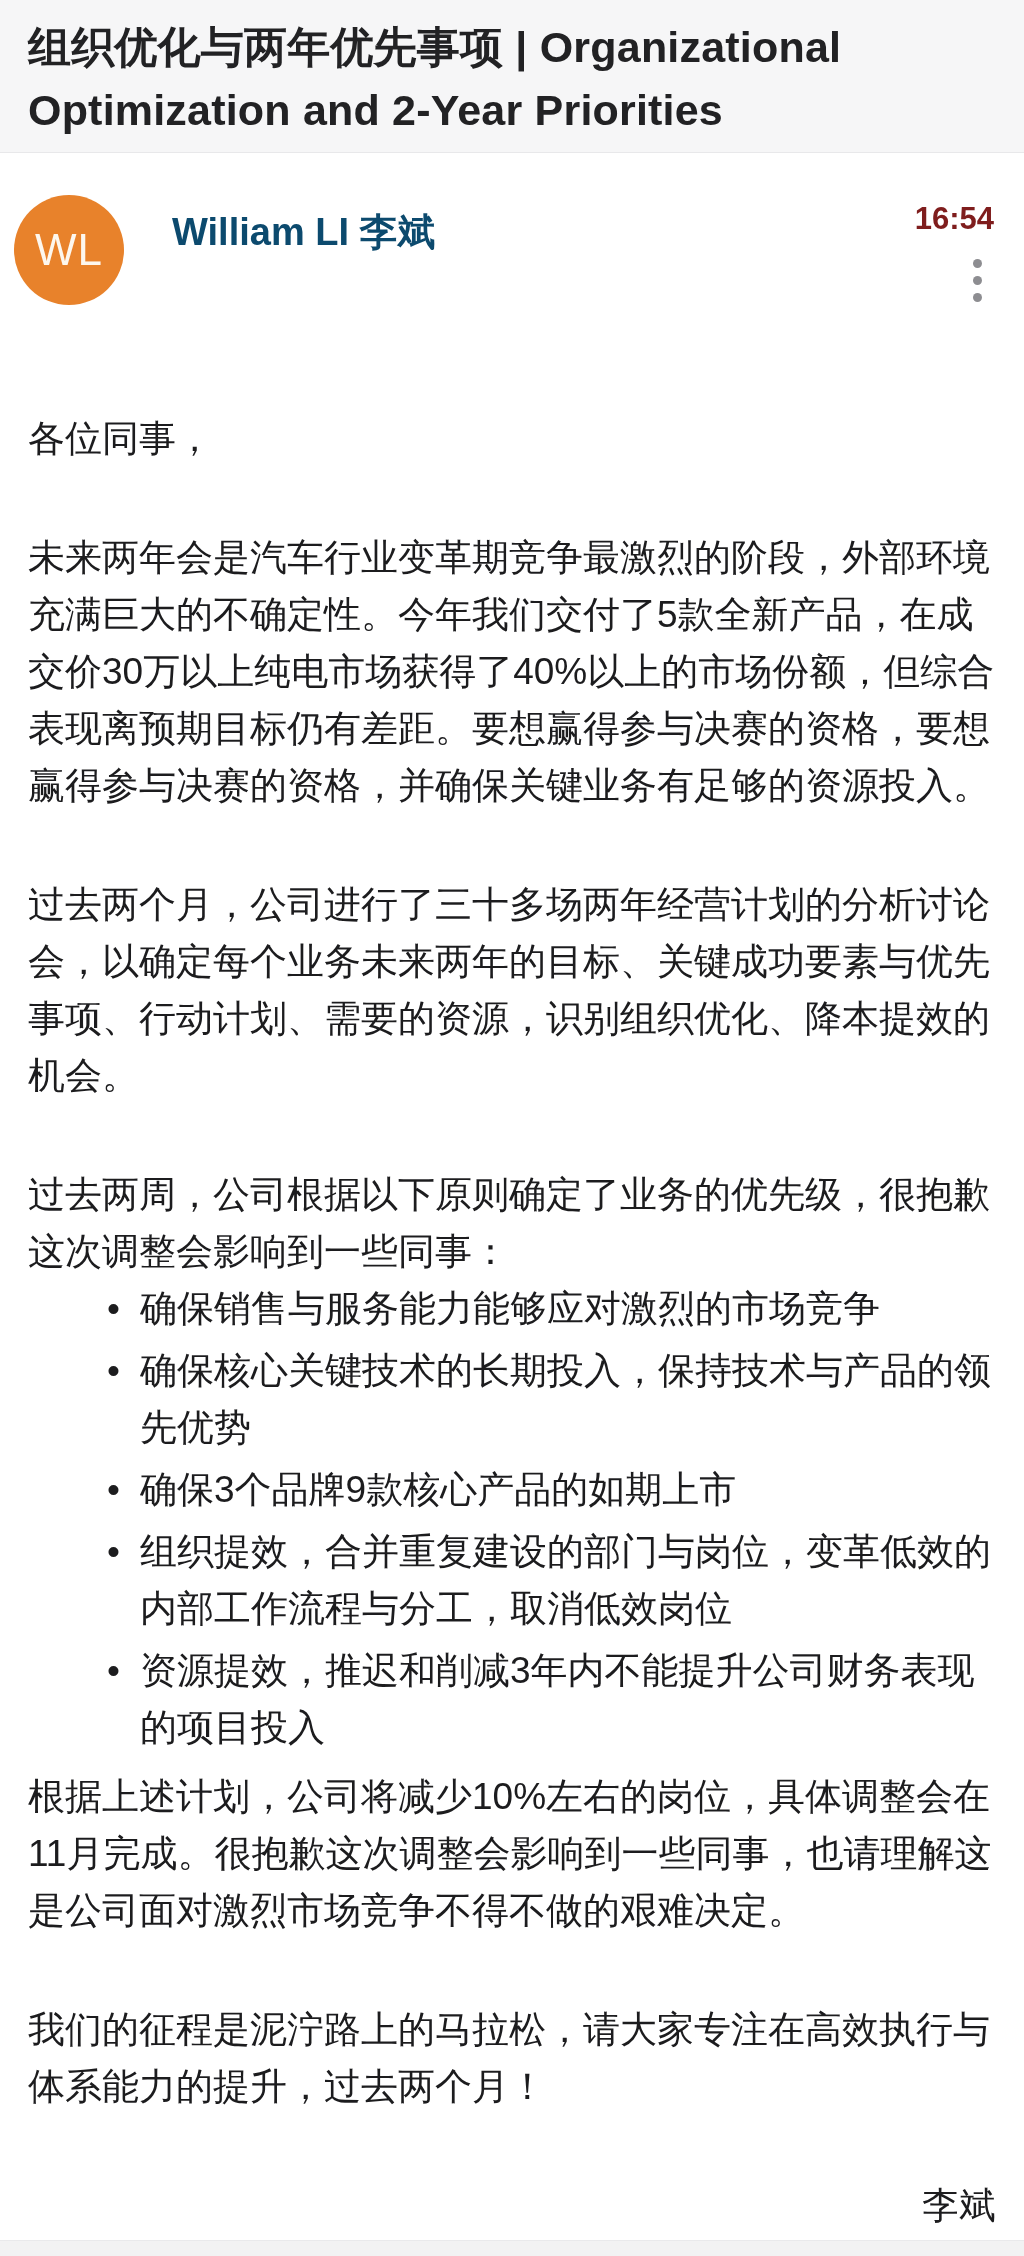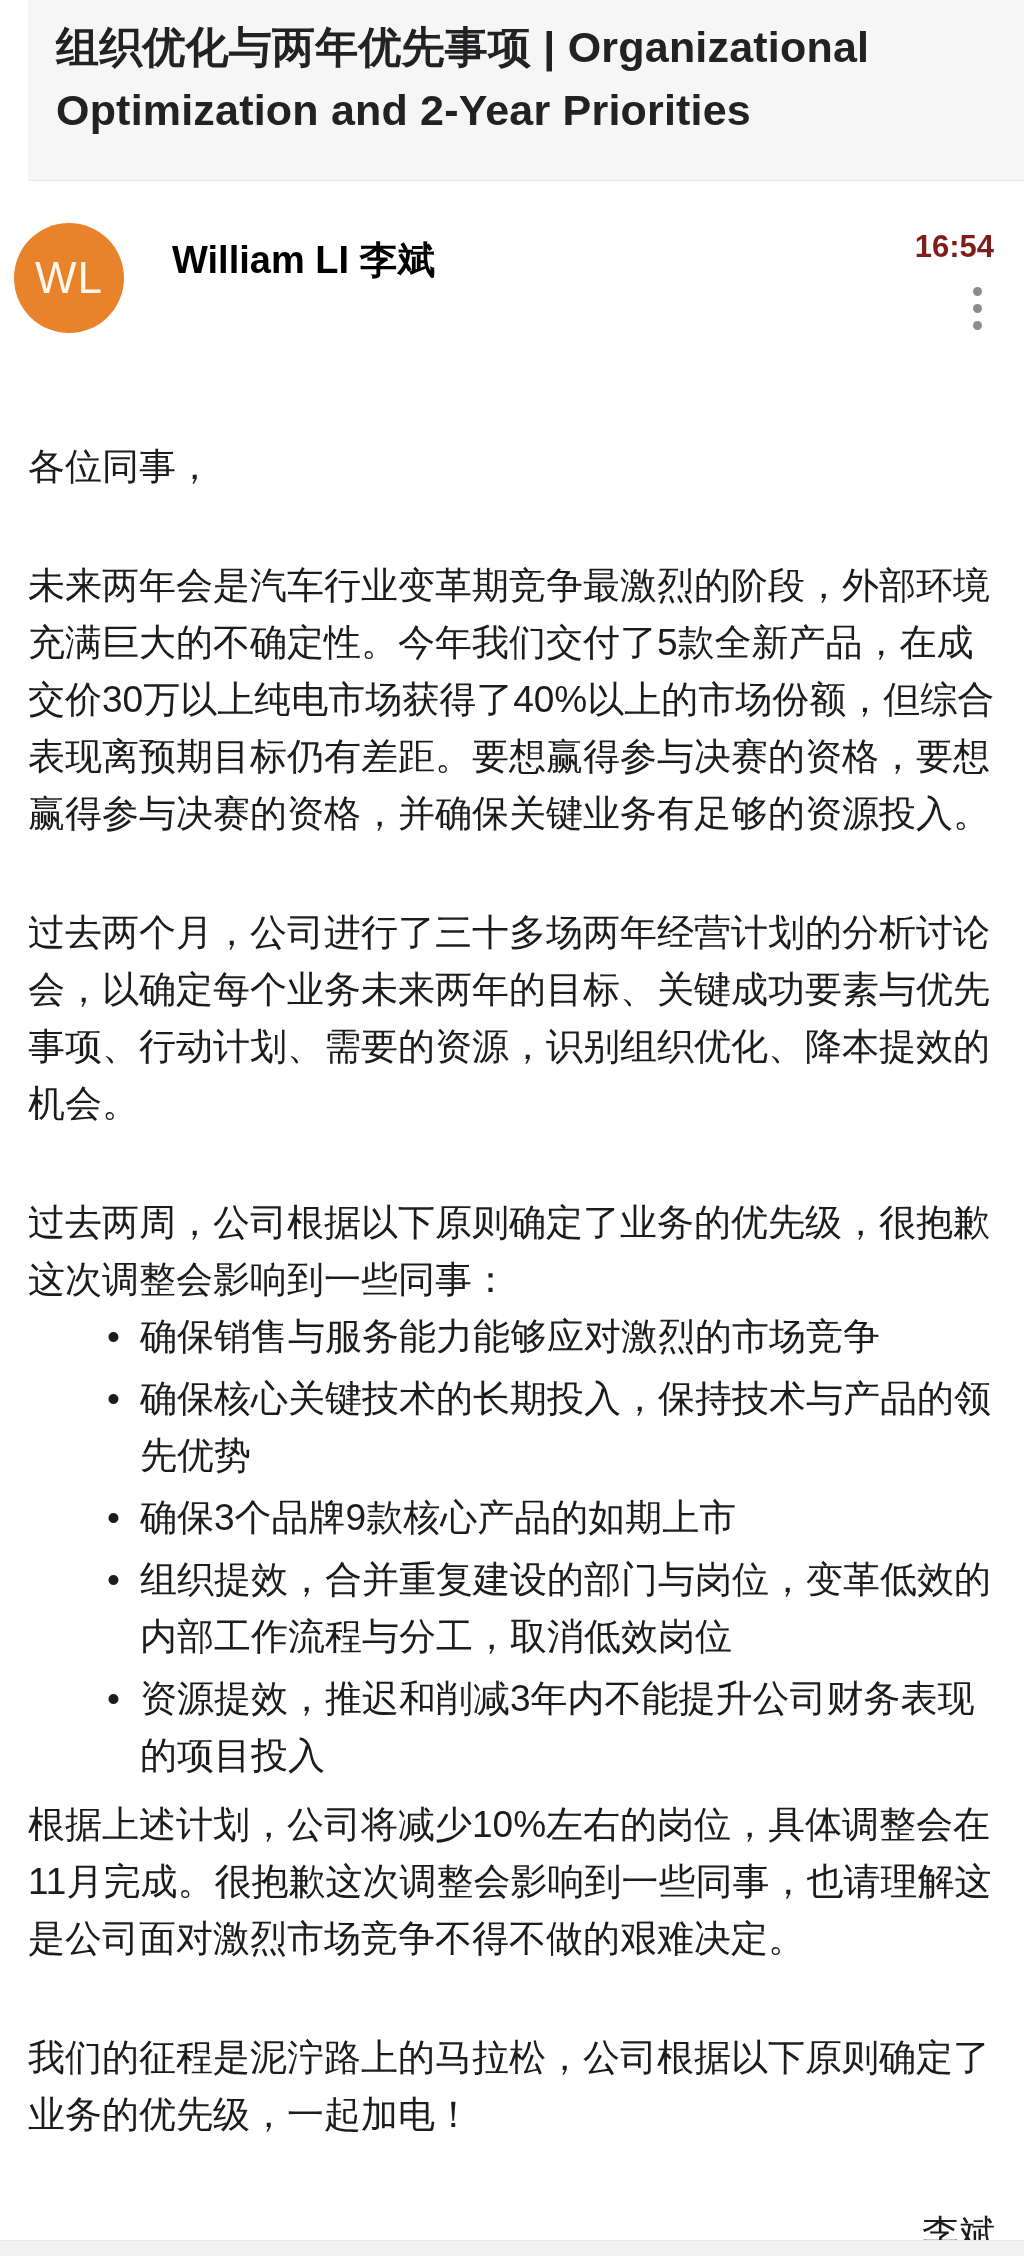--- a/index.html
+++ b/index.html
@@ -11,25 +11,24 @@
     width: 1024px;
     height: 2256px;
     margin: 0 auto;
     background: #ffffff;
     overflow: hidden;
     color: #1c1c1e;
   }
 
   
   .header {
-    height: 181px;
+    height: 153px;
     background: #f6f6f7;
     border-bottom: 1px solid #e8e8ea;
     padding: 16px 28px 0 28px;
-    margin-left: 28px;
   }
   .page-title {
     font-size: 43px;
     line-height: 63px;
     font-weight: 600;
     color: #222224;
     letter-spacing: 0.2px;
   }
 
   
@@ -50,21 +49,21 @@
     align-items: center;
     justify-content: center;
     letter-spacing: 1px;
     flex: 0 0 auto;
   }
   .author-name {
     margin-left: 48px;
     margin-top: 12px;
     font-size: 38px;
     font-weight: 700;
-    color: #000000;
+    color: #0c4a6e;
   }
   .post-meta {
     margin-left: auto;
     display: flex;
     flex-direction: column;
     align-items: flex-end;
   }
   .post-time {
     font-size: 31px;
     font-weight: 700;
@@ -169,21 +168,21 @@
       <ul class="bullet-list">
         <li>确保销售与服务能力能够应对激烈的市场竞争</li>
         <li>确保核心关键技术的长期投入，保持技术与产品的领先优势</li>
         <li>确保3个品牌9款核心产品的如期上市</li>
         <li>组织提效，合并重复建设的部门与岗位，变革低效的内部工作流程与分工，取消低效岗位</li>
         <li>资源提效，推迟和削减3年内不能提升公司财务表现的项目投入</li>
       </ul>
 
       <p>根据上述计划，公司将减少10%左右的岗位，具体调整会在11月完成。很抱歉这次调整会影响到一些同事，也请理解这是公司面对激烈市场竞争不得不做的艰难决定。</p>
 
-      <p>我们的征程是泥泞路上的马拉松，公司根据以下原则确定了业务的优先级，一起加电！</p>
+      <p>我们的征程是泥泞路上的马拉松，请大家专注在高效执行与体系能力的提升，过去两个月！</p>
 
       <p class="signature">李斌</p>
 
     </div>
   </div>
 
   <div class="bottom-strip"></div>
 
 </div>
 

